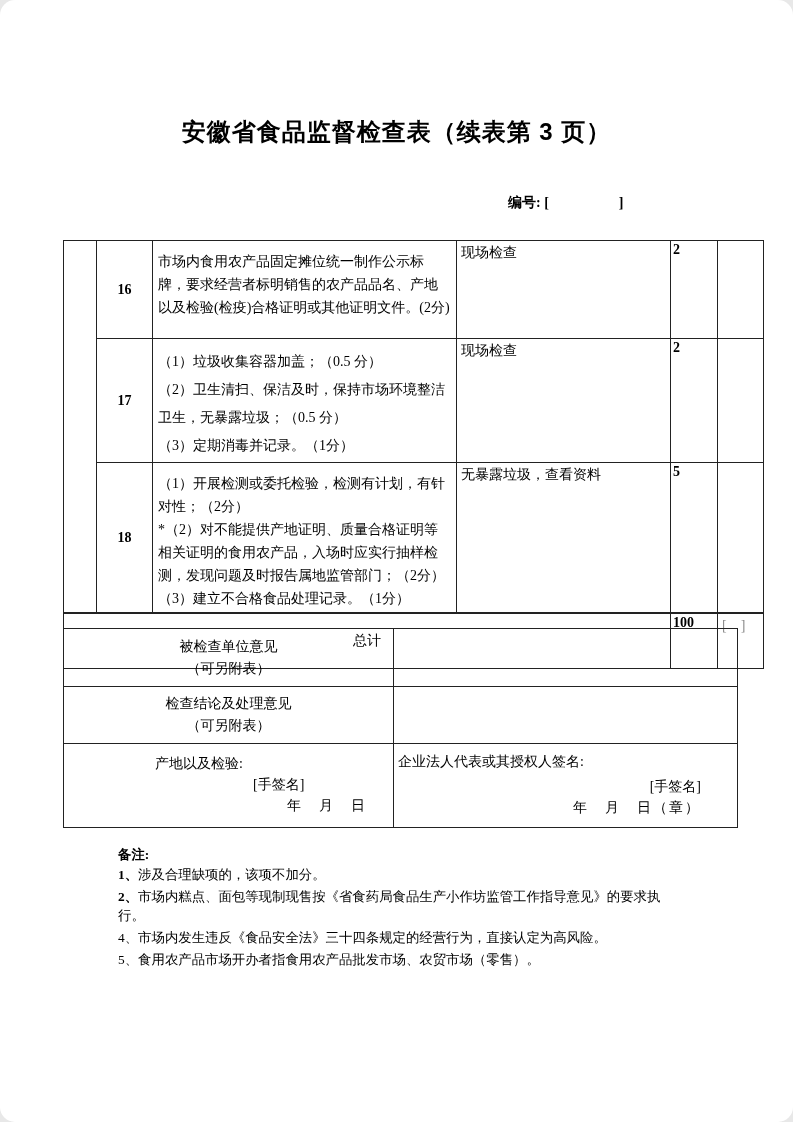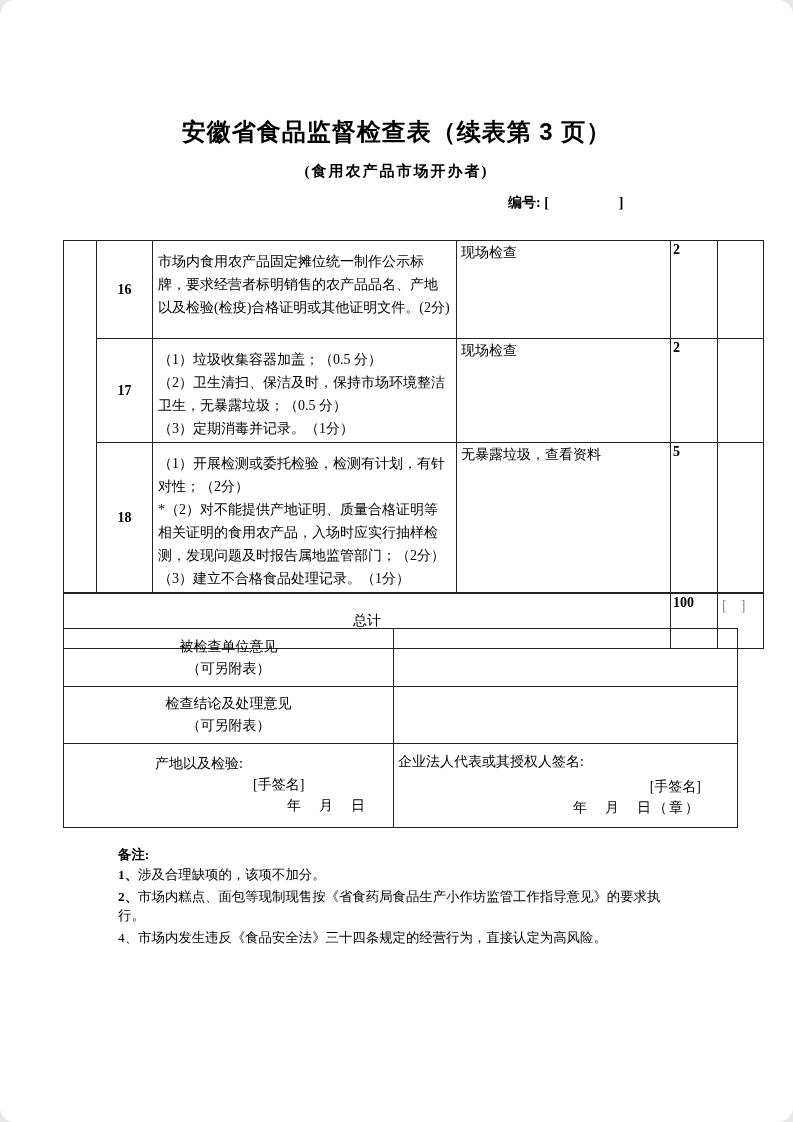--- a/index.html
+++ b/index.html
@@ -37,21 +37,21 @@
   .main-table { position:absolute; left:63px; top:240px; width:672px; }
   .bottom-table { position:absolute; left:63px; top:628px; width:672px; }
 
   .colA { width:32px; }
   .colB { width:55px; text-align:center; vertical-align:middle; font-weight:bold; font-size:14px; }
   .colC { width:293px; white-space:pre-wrap; padding:9px 5px 2px 5px; }
   .colD { width:205px; padding:3px 4px; }
   .colE { width:42px; padding:1px 2px; font-weight:bold; }
   .colF { width:45px; }
   .lh23 { line-height:23px; }
-  .lh20 { line-height:23px; }
+  .lh20 { line-height:28px; }
 
   .total-row td { border-top:2px solid #222; }
   .total-label { text-align:center; vertical-align:middle; font-size:14px; }
   .bracket-val { color:#8a8a8a; padding:3px 4px; font-weight:normal; white-space:pre; }
 
   .label-cell { width:329px; text-align:center; vertical-align:middle; line-height:22px; font-size:14px; }
   .blank-cell { width:343px; }
 
   .sign-left { padding-top:9px; line-height:21px; font-size:14px; }
   .sign-left .sign-label { margin-left:91px; }
@@ -70,21 +70,20 @@
   .notes-heading { font-weight:bold; margin-bottom:1px; }
   .note-item { margin-bottom:3px; }
   .note-num-bold { font-weight:bold; }
 </style>
 </head>
 <body>
 
 <div class="page">
 
   <h1 class="title">安徽省食品监督检查表（续表第 3 页）</h1>
-  <h2 class="subtitle">(食用农产品市场开办者)</h2>
 
   <div class="serial"><span class="serial-label">编号: </span><span class="serial-value">[　　　　　]</span></div>
 
   <table class="main-table">
     <tbody>
       <tr style="height:98px">
         <td class="colA" rowspan="3"></td>
         <td class="colB">16</td>
         <td class="colC lh23">市场内食用农产品固定摊位统一制作公示标牌，要求经营者标明销售的农产品品名、产地以及检验(检疫)合格证明或其他证明文件。(2分)</td>
         <td class="colD">现场检查</td>
@@ -146,15 +145,16 @@
         </td>
       </tr>
     </tbody>
   </table>
 
   <div class="notes">
     <div class="notes-heading">备注:</div>
     <div class="note-item"><span class="note-num-bold">1、</span><span>涉及合理缺项的，该项不加分。</span></div>
     <div class="note-item"><span class="note-num-bold">2、</span><span>市场内糕点、面包等现制现售按《省食药局食品生产小作坊监管工作指导意见》的要求执行。</span></div>
     <div class="note-item"><span>4、</span><span>市场内发生违反《食品安全法》三十四条规定的经营行为，直接认定为高风险。</span></div>
+    <div class="note-item"><span>5、</span><span>食用农产品市场开办者指食用农产品批发市场、农贸市场（零售）。</span></div>
   </div>
 
 </div>
 
 </body></html>

